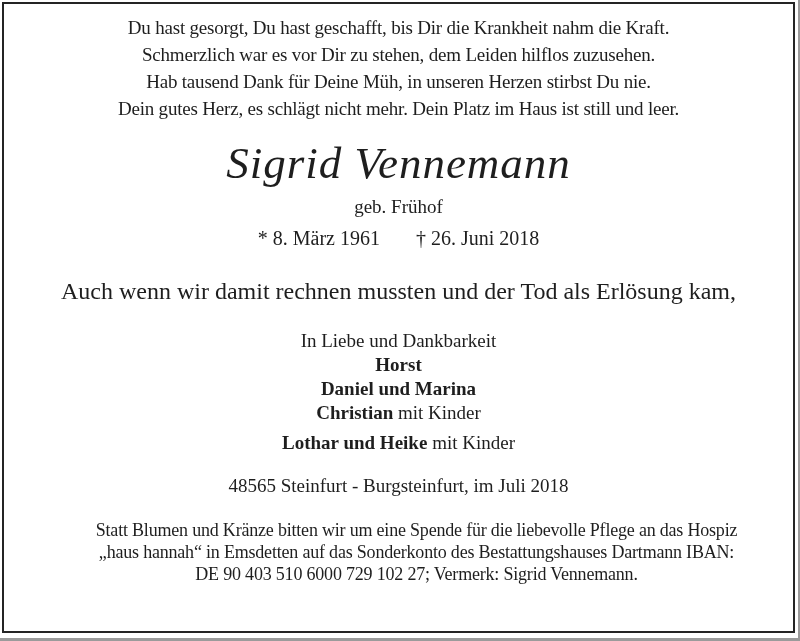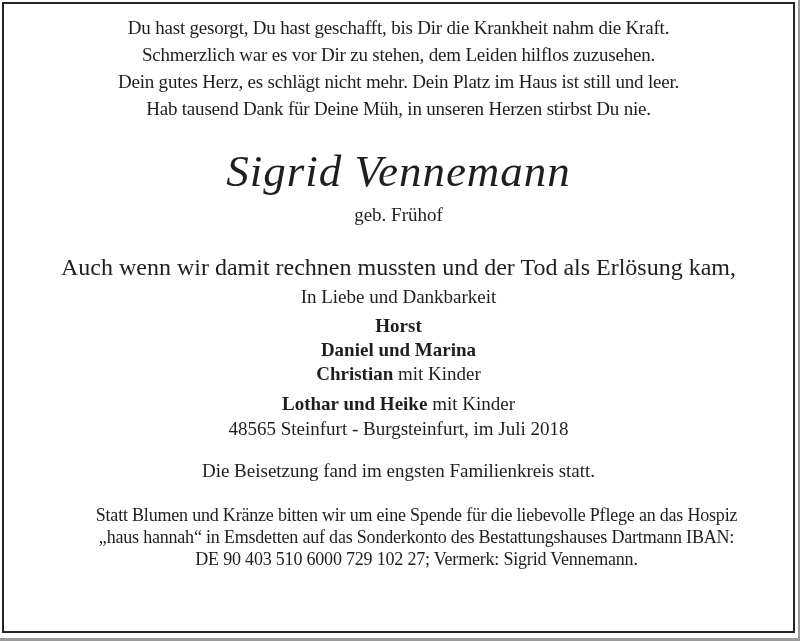--- a/index.html
+++ b/index.html
@@ -34,21 +34,21 @@
     bottom: 10px;
     text-align: center;
   }
   .poem {
     margin-top: 10px;
     font-size: 19px;
     line-height: 27px;
     letter-spacing: -0.2px;
   }
   .deceased-name {
-    margin-top: 23px;
+    margin-top: 15px;
     font-size: 45px;
     line-height: 52px;
     font-style: italic;
     letter-spacing: 1px;
   }
   .maiden-name {
     margin-top: 6px;
     font-size: 19px;
     line-height: 24px;
   }
@@ -57,32 +57,32 @@
     font-size: 20px;
     line-height: 26px;
   }
   .dates .death-date { margin-left: 36px; }
   .condolence {
     margin-top: 28px;
     font-size: 24px;
     line-height: 25px;
   }
   .closing {
-    margin-top: 4px;
+    margin-top: 24px;
     font-size: 19px;
     line-height: 25px;
   }
   .mourners {
-    margin-top: 5px;
     font-size: 19px;
     line-height: 24px;
   }
   .mourner-line .bold { font-weight: bold; }
   .mourner-line.last { margin-top: 6px; }
   .place-date {
+    margin-top: 18px;
     font-size: 19px;
     line-height: 25px;
   }
   .funeral-note {
     margin-top: 17px;
     font-size: 19px;
     line-height: 25px;
   }
   .donation {
     margin-top: 21px;
@@ -95,45 +95,47 @@
 </head>
 <body>
 
 <div class="frame"></div>
 
 <div class="content">
 
   <div class="poem">
     <div>Du hast gesorgt, Du hast geschafft, bis Dir die Krankheit nahm die Kraft.</div>
     <div>Schmerzlich war es vor Dir zu stehen, dem Leiden hilflos zuzusehen.</div>
+    <div>Hab tausend Dank für Deine Müh, in unseren Herzen stirbst Du nie.</div>
     <div>Dein gutes Herz, es schlägt nicht mehr. Dein Platz im Haus ist still und leer.</div>
-    <div>Hab tausend Dank für Deine Müh, in unseren Herzen stirbst Du nie.</div>
   </div>
 
   <div class="deceased-name">Sigrid Vennemann</div>
 
   <div class="maiden-name">geb. Frühof</div>
 
+  <div class="dates">
+    <span class="birth-date">* 8. März 1961</span><span class="death-date">† 26. Juni 2018</span>
+  </div>
 
   <div class="condolence">
     <div>Auch wenn wir damit rechnen mussten und der Tod als Erlösung kam,</div>
   </div>
 
   <div class="closing">In Liebe und Dankbarkeit</div>
 
   <div class="mourners">
     <div class="mourner-line"><span class="bold">Horst</span><span></span></div>
     <div class="mourner-line"><span class="bold">Daniel und Marina</span><span></span></div>
     <div class="mourner-line"><span class="bold">Christian</span><span> mit Kinder</span></div>
     <div class="mourner-line last"><span class="bold">Lothar und Heike</span><span> mit Kinder</span></div>
   </div>
 
   <div class="place-date">48565 Steinfurt - Burgsteinfurt, im Juli 2018</div>
 
-  <div class="funeral-note">Die Beisetzung fand im engsten Familienkreis statt.</div>
 
   <div class="donation">
     <div>Statt Blumen und Kränze bitten wir um eine Spende für die liebevolle Pflege an das Hospiz</div>
     <div>„haus hannah“ in Emsdetten auf das Sonderkonto des Bestattungshauses Dartmann IBAN:</div>
     <div>DE 90 403 510 6000 729 102 27; Vermerk: Sigrid Vennemann.</div>
   </div>
 
 </div>
 
 </body></html>

